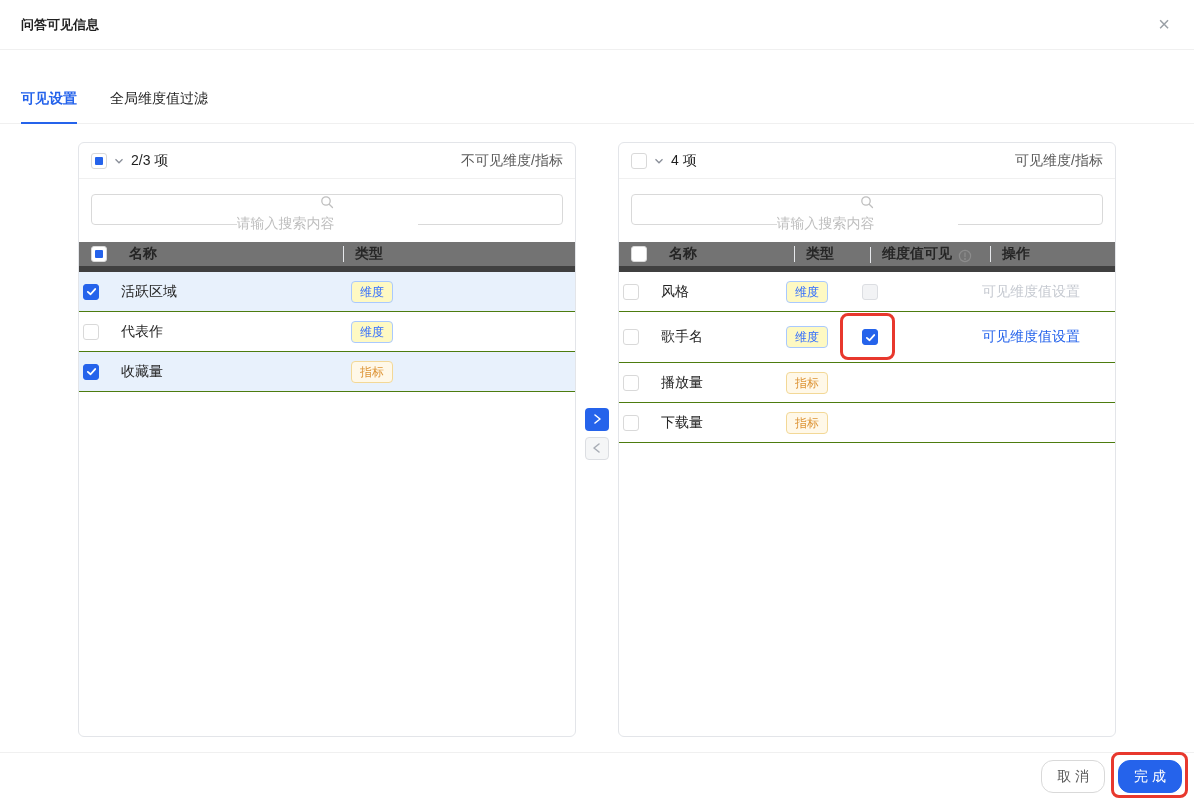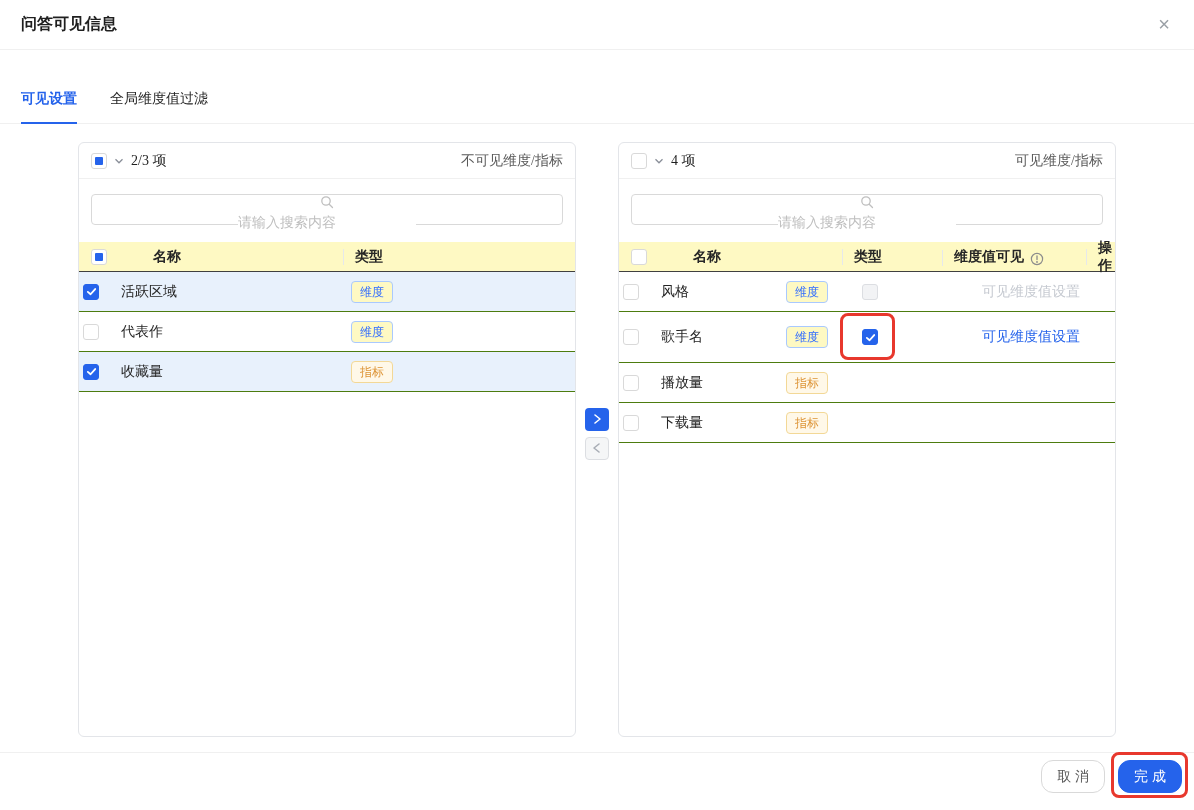--- a/index.html
+++ b/index.html
@@ -2,49 +2,49 @@
 <html><head>
 <meta charset="utf-8">
 <style>
   * { margin:0; padding:0; box-sizing:border-box; }
   html,body { width:1194px; height:810px; background:#fff; overflow:hidden;
     font-family:"Liberation Sans","DejaVu Sans",sans-serif; font-size:14px; color:#262626; }
 
   
   .dlg-header { position:relative; height:50px; border-bottom:1px solid #f0f0f0;
     display:flex; align-items:center; padding:0 21px; }
-  .dlg-title { font-size:16px; font-weight:700; color:#1f1f1f; }
+  .dlg-title { font-size:13px; font-weight:700; color:#1f1f1f; }
   .dlg-close { position:absolute; right:16px; top:10px; width:28px; height:28px;
     display:flex; align-items:center; justify-content:center; font-size:20px; color:#9aa0a6;
     cursor:pointer; background:none; border:none; font-family:inherit; }
 
   
   .tabs { margin-top:25px; border-bottom:1px solid #f0f0f0; padding-left:21px; display:flex; gap:33px; }
   .tab { padding:15px 0 14px; cursor:pointer; color:#262626; border-bottom:2px solid transparent; margin-bottom:-1px; }
   .tab.active { color:#2563eb; font-weight:700; border-bottom-color:#2563eb; }
 
   
-  .body { display:flex; margin:18px 78px 8px; height:583px;font-family:Liberation Serif, serif; }
+  .body { display:flex; margin:18px 78px 8px; height:583px; }
   .panel { width:498px; height:595px; border:1px solid #e3e5e9; border-radius:6px;
     background:#fff; display:flex; flex-direction:column; overflow:hidden; }
   .gap-col { width:42px; display:flex; flex-direction:column; align-items:center; justify-content:center; gap:6px; }
 
   .panel-head { height:36px; flex:none; border-bottom:1px solid #f0f0f0; display:flex;
     align-items:center; padding:0 12px; gap:6px; }
   .panel-head .count { color:#1f1f1f; }
   .panel-head .spacer { flex:1; }
   .panel-label { color:#595959; }
 
   .search-wrap { margin:15px 12px 0; height:31px; border:1px solid #d9d9d9; border-radius:4px;
     display:flex; align-items:center; padding:0 9px; gap:6px;flex-direction:column; }
   .search-wrap input { border:none; outline:none; flex:1; font-size:14px; font-family:inherit; color:#262626; }
   .search-wrap input::placeholder { color:#bfbfbf; }
 
-  .thead { margin-top:17px; height:30px; flex:none; background:#fef9c3; border-bottom:1px solid #404040;
-    display:flex; align-items:center; padding:0 12px; font-weight:700; color:#262626;gap:24px; }
+  .thead { margin-top:17px; height:30px; flex:none; background:#737373; border-bottom:6px solid #404040;
+    display:flex; align-items:center; padding:0 12px; font-weight:700; color:#262626; }
   .trow { height:40px; flex:none; display:flex; align-items:center; padding:0 4px;
     border-bottom:1px solid #4d7c0f; cursor:pointer; }
   .trow.tall { height:51px; }
   .trow.selected { background:#e8f1fc; }
 
   .col-cb { width:38px; flex:none; display:flex; align-items:center; }
   .col-name { flex:1; display:flex; align-items:center; }
   .col-type-l { width:220px; flex:none; display:flex; align-items:center; }
   .col-name-r { width:125px; flex:none; display:flex; align-items:center; }
   .col-type-r { width:76px; flex:none; display:flex; align-items:center; }

